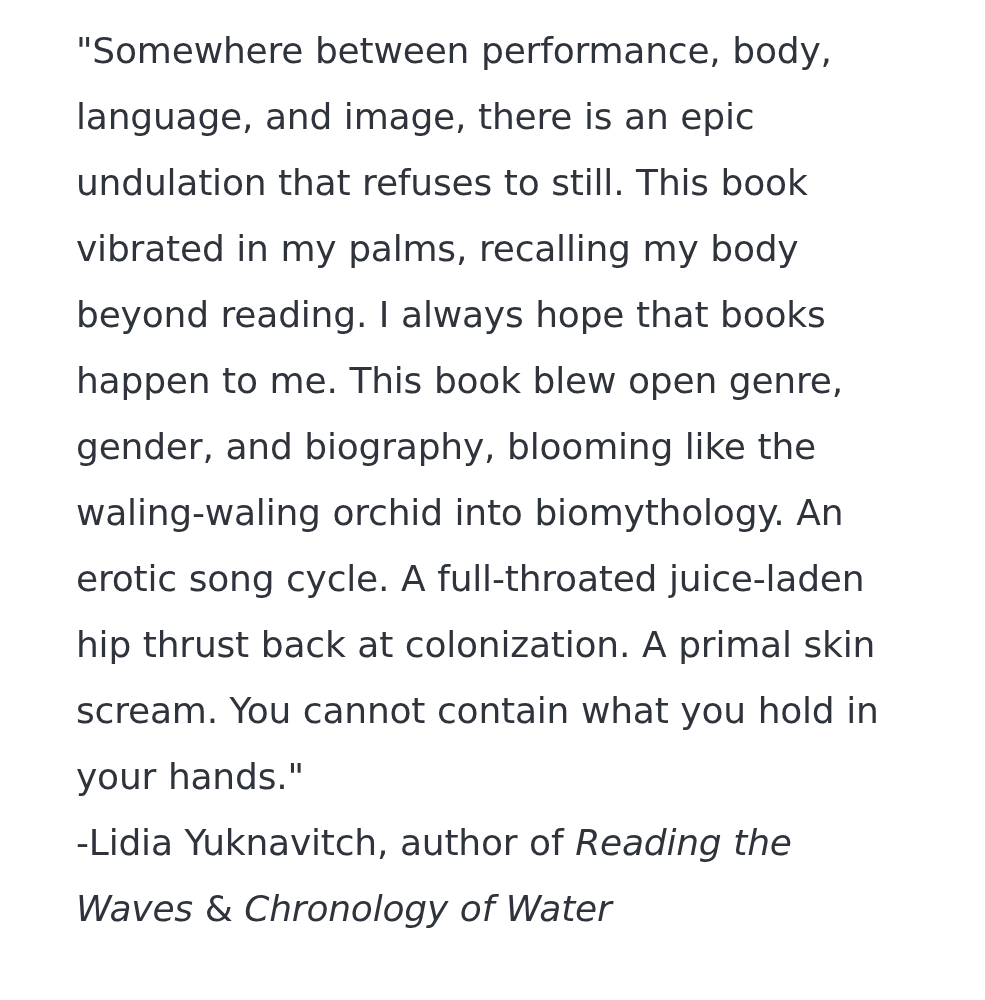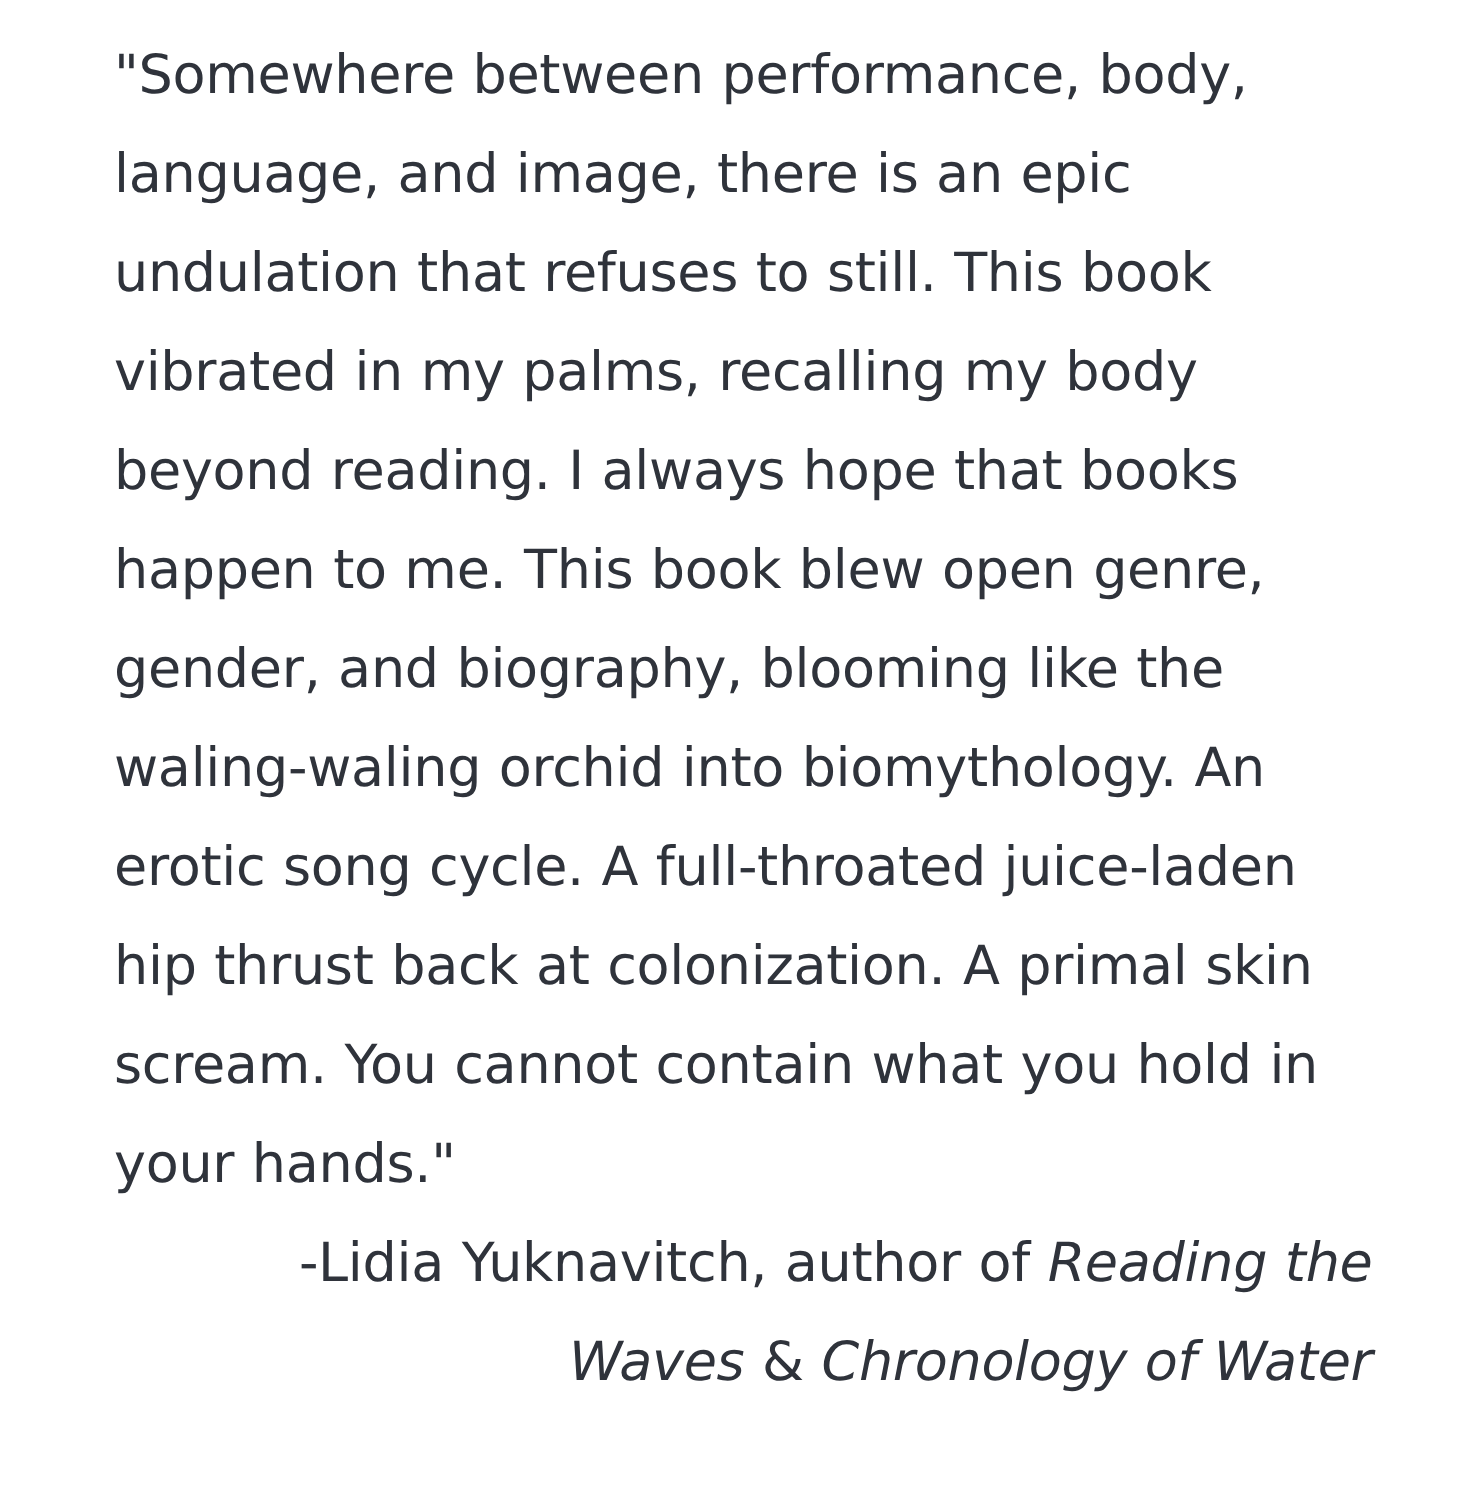--- a/index.html
+++ b/index.html
@@ -27,21 +27,20 @@
     line-height: 66px;
     font-weight: 400;
     letter-spacing: -0.2px;
     word-spacing: 0.5px;
   }
   .quote-body {
     margin: 0;
   }
   .attribution {
     margin: 0;
-    text-align: right;
   }
   .title-italic {
     font-style: italic;
   }
 </style>
 </head>
 <body>
 
 <div class="page">
   <div class="blurb">

